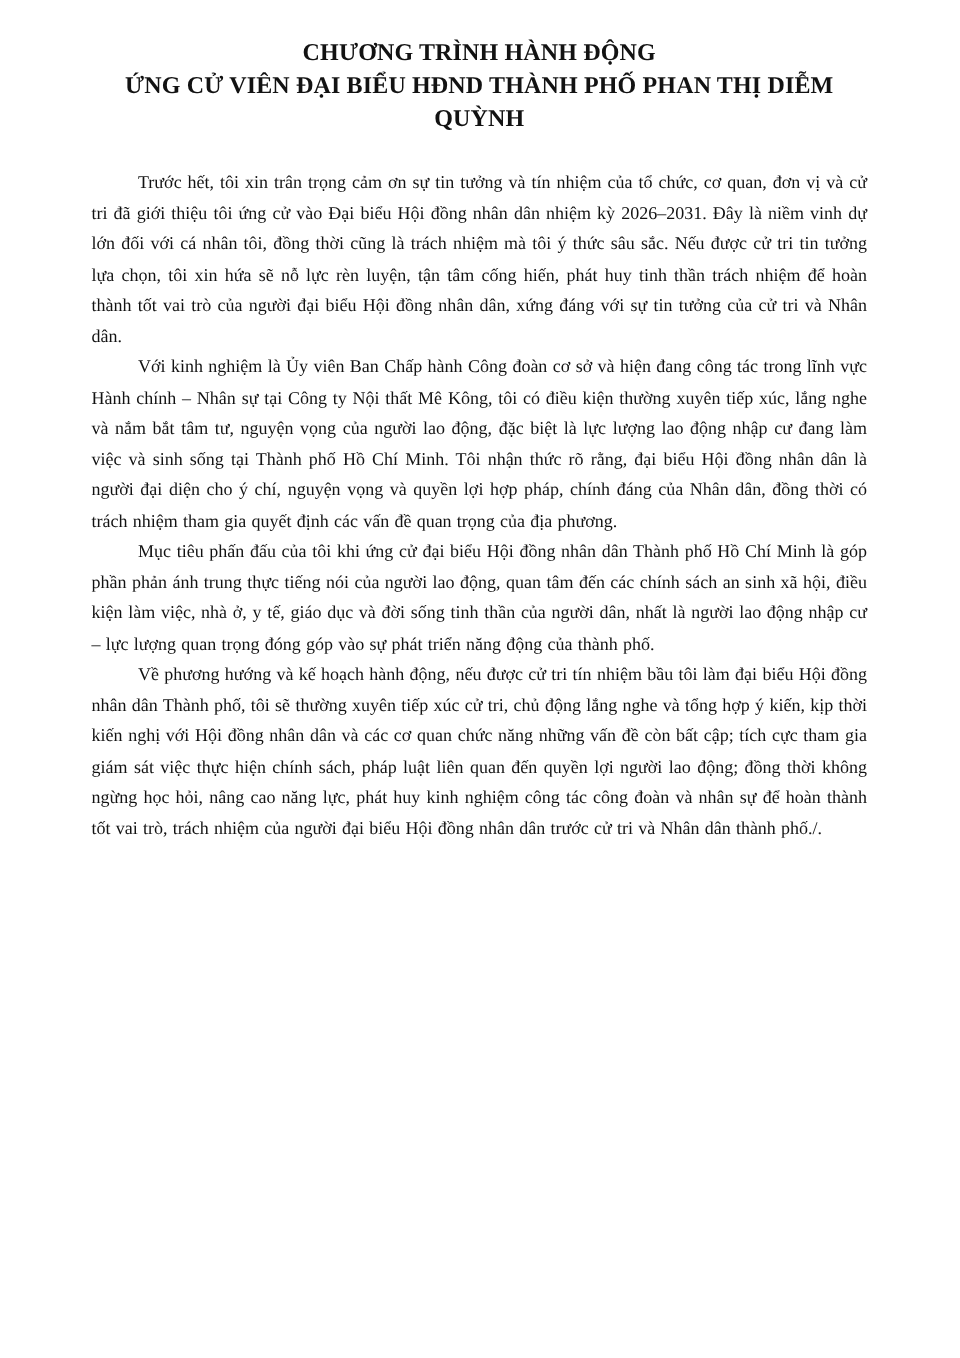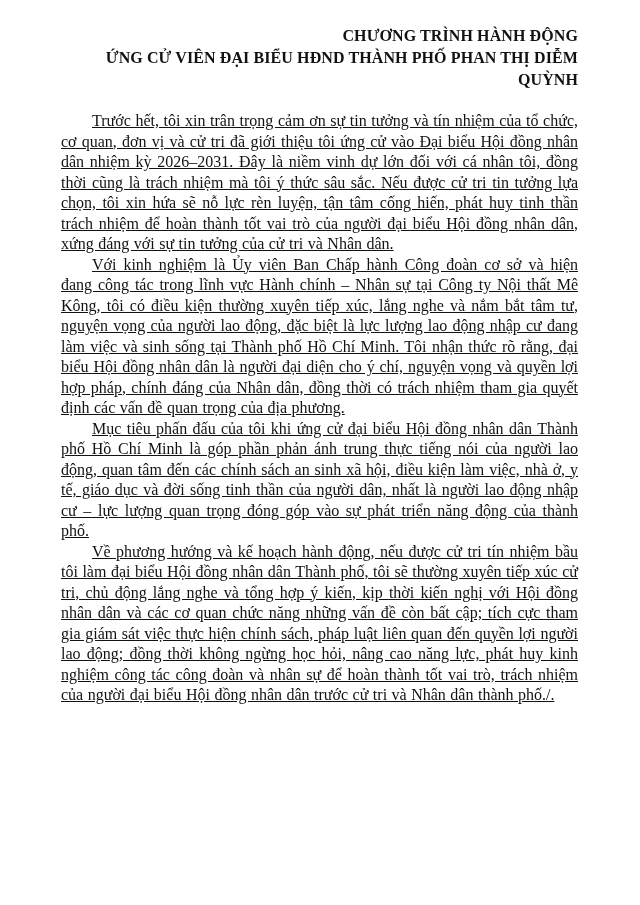--- a/index.html
+++ b/index.html
@@ -16,33 +16,32 @@
     padding: 25px 62px 0 61px;
     font-family: "Liberation Serif", "DejaVu Serif", serif;
     color: #121212;
     overflow: hidden;
   }
   .doc-title {
     margin: 0 0 20px 0;
     font-size: 16px;
     line-height: 22px;
     font-weight: bold;
-    text-align: right;
+    text-align: center;
     letter-spacing: 0.1px;
     color: #121212;
   }
   .para {
     margin: 0;
-    font-size: 16px;
+    font-size: 12px;
     line-height: 20.5px;
     text-align: justify;
     text-indent: 31px;
     color: #121212;
     word-spacing: 0.5px;
-    text-decoration: underline;
   }
 </style>
 </head>
 <body>
 
 <div class="page">
   <h1 class="doc-title">
     <span>CHƯƠNG TRÌNH HÀNH ĐỘNG</span><br>
     <span>ỨNG CỬ VIÊN ĐẠI BIỂU HĐND THÀNH PHỐ PHAN THỊ DIỄM QUỲNH</span>
   </h1>

